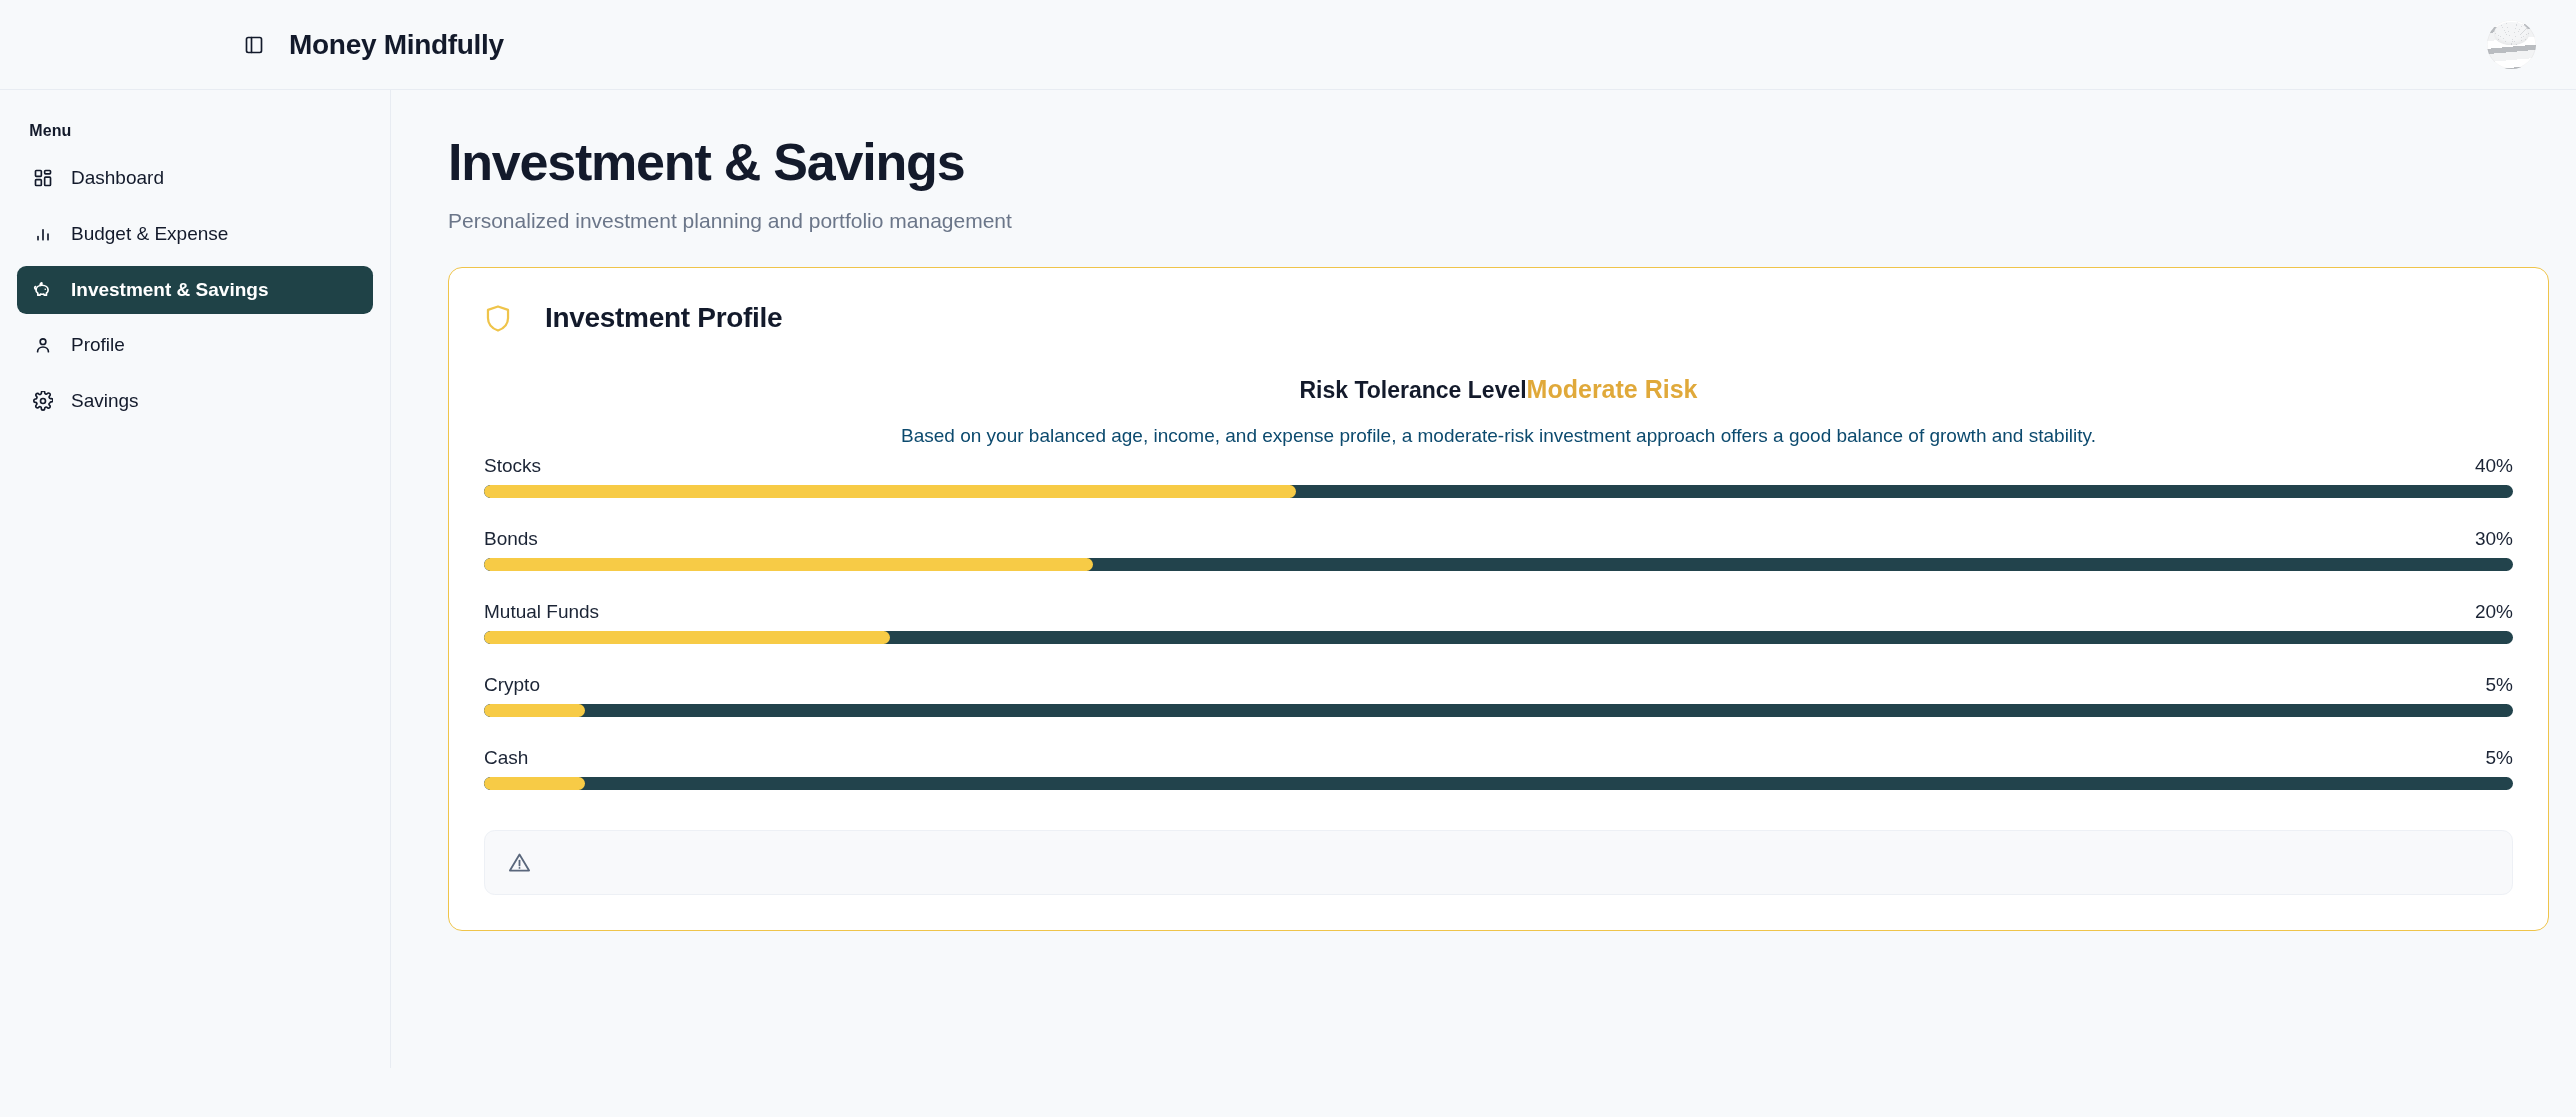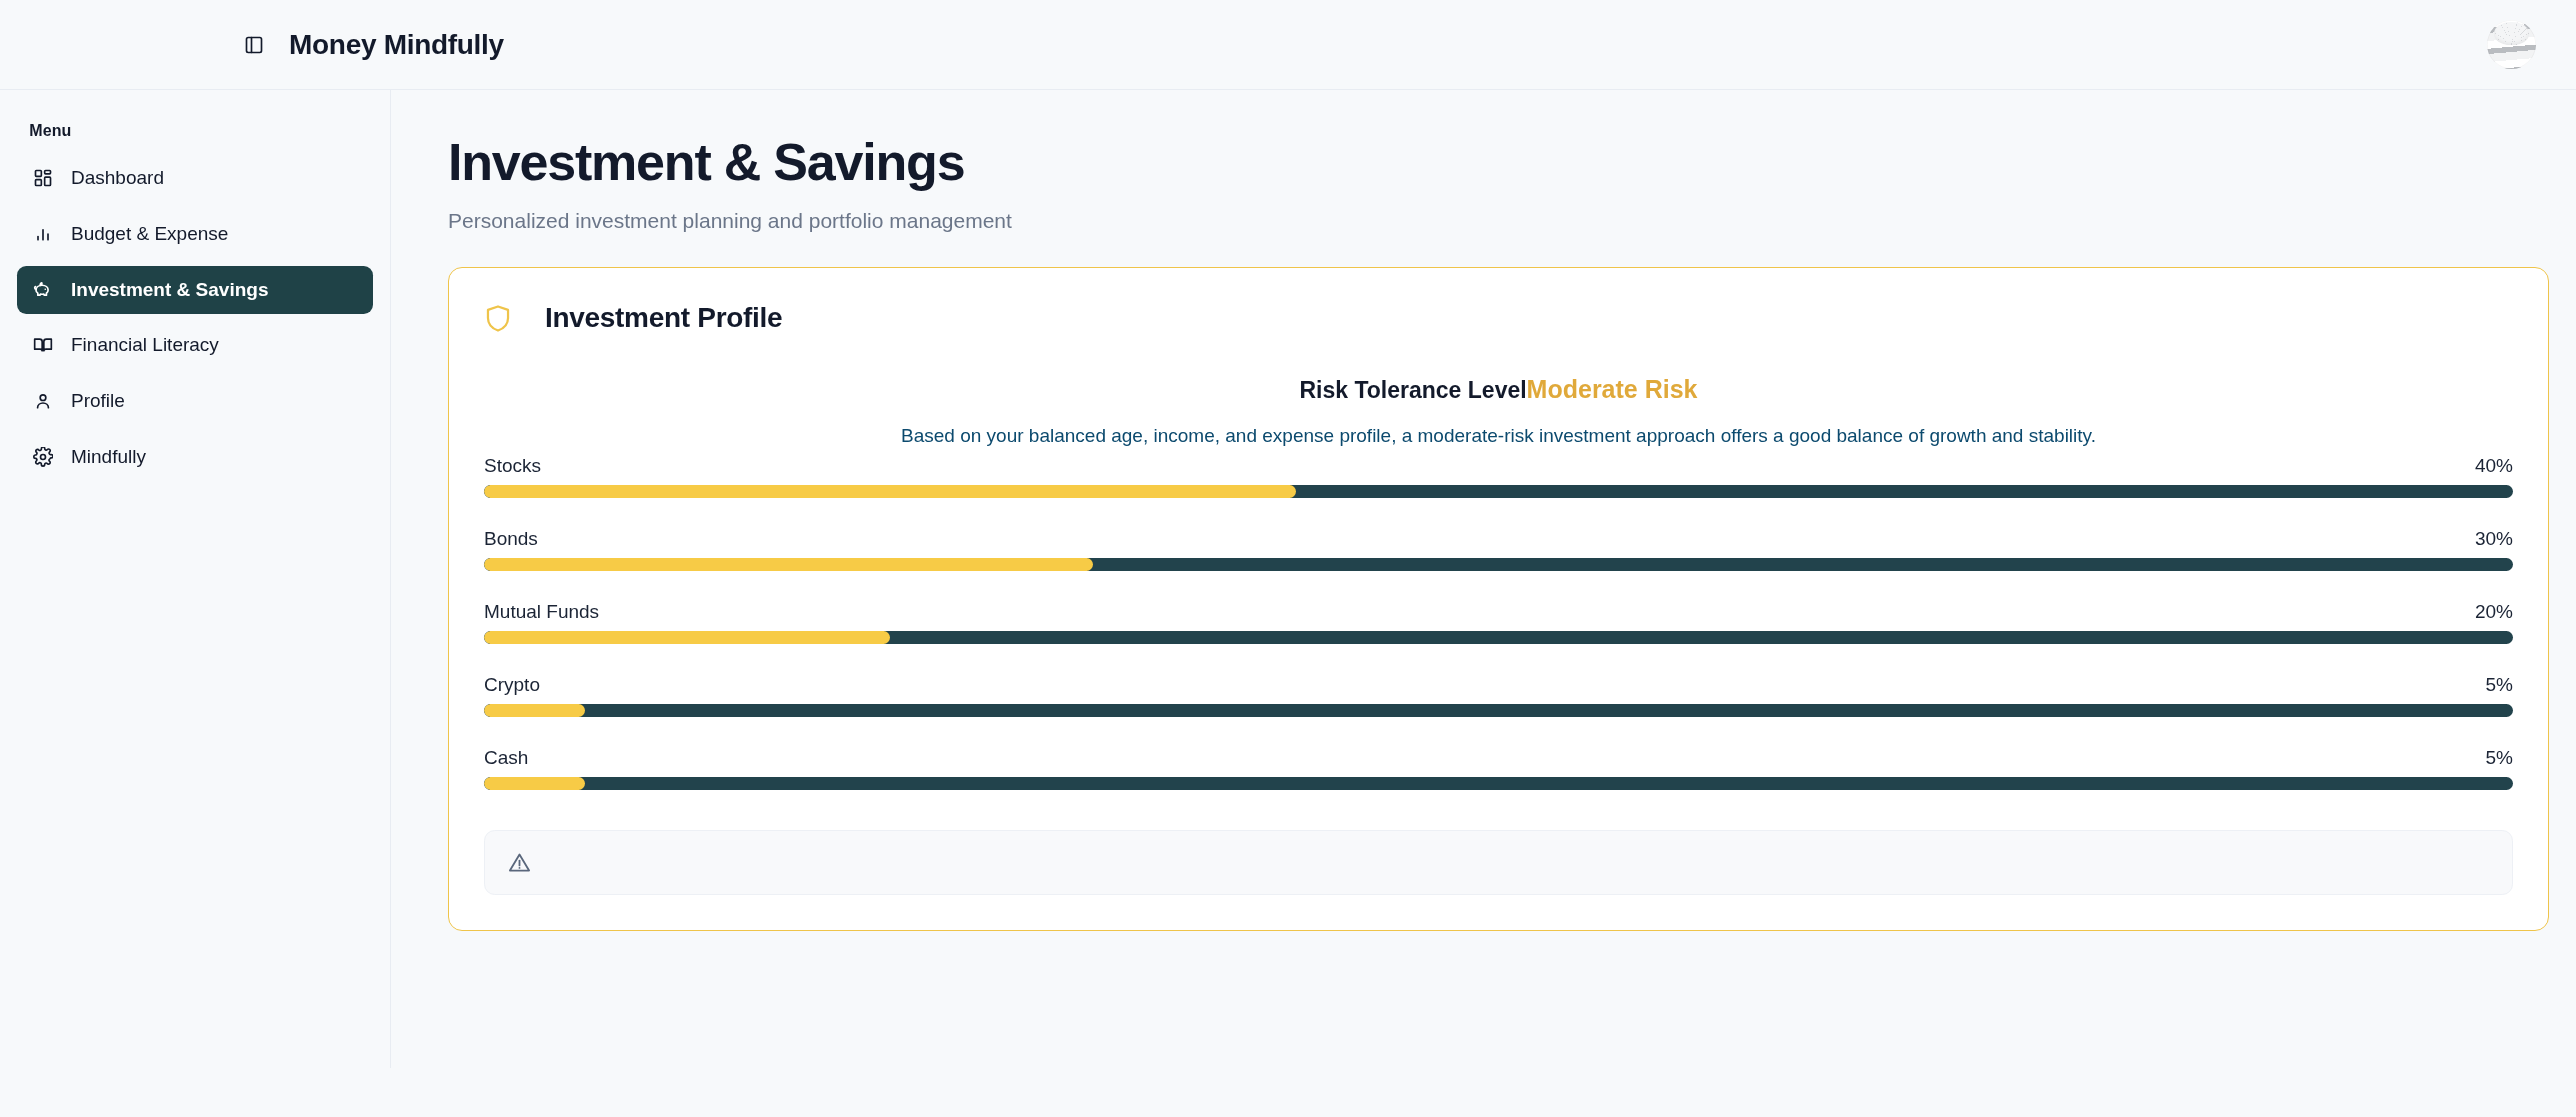--- a/index.html
+++ b/index.html
@@ -319,48 +319,39 @@
             <svg width="21.5" height="21.5" viewBox="0 0 24 24" fill="none" stroke="currentColor" stroke-width="1.9" stroke-linecap="round" stroke-linejoin="round">
               <path d="M4.5 12.5c0-3.2 3-5.5 6.8-5.5 3.9 0 6.7 2.3 6.7 5.2 0 1.5-.7 2.8-1.9 3.7v2.1h-2.4l-.5-1.2a9 9 0 0 1-3.8 0L8.9 18H6.5v-2.2c-1.2-.8-2-2-2-3.3z"></path>
               <path d="M4.6 11.4c-.9 0-1.6-.6-1.6-1.5 0-.6.4-1.2 1-1.4"></path>
               <path d="M9.3 7.2c-.4-1.3.2-2.6 1.6-3 .3.8.2 1.6-.2 2.3"></path>
               <circle cx="14.8" cy="11.4" r="0.9" fill="currentColor" stroke="none"></circle>
             </svg>
           </span>
           <span class="nav-label">Investment &amp; Savings</span>
         </li>
 
-        <li class="nav-item">
-          <span class="nav-icon">
-            <svg width="20" height="20" viewBox="0 0 24 24" fill="none" stroke="currentColor" stroke-width="2" stroke-linecap="round" stroke-linejoin="round">
-              <path d="M2 5h6a3 3 0 0 1 3 3v11a2.5 2.5 0 0 0-2.5-2H2z"></path>
-              <path d="M22 5h-6a3 3 0 0 0-3 3v11a2.5 2.5 0 0 1 2.5-2H22z"></path>
-            </svg>
-          </span>
-          <span class="nav-label">Financial Literacy</span>
-        </li>
 
         <li class="nav-item">
           <span class="nav-icon">
             <svg width="20" height="20" viewBox="0 0 24 24" fill="none" stroke="currentColor" stroke-width="2" stroke-linecap="round" stroke-linejoin="round">
               <circle cx="12" cy="8" r="3.4"></circle>
               <path d="M5.5 20c0-3.3 2.9-5.6 6.5-5.6s6.5 2.3 6.5 5.6"></path>
             </svg>
           </span>
           <span class="nav-label">Profile</span>
         </li>
 
         <li class="nav-item">
           <span class="nav-icon">
             <svg width="20" height="20" viewBox="0 0 24 24" fill="none" stroke="currentColor" stroke-width="2" stroke-linecap="round" stroke-linejoin="round">
               <circle cx="12" cy="12" r="3"></circle>
               <path d="M19.4 15a1.7 1.7 0 0 0 .3 1.9l.1.1a2 2 0 1 1-2.8 2.8l-.1-.1a1.7 1.7 0 0 0-1.9-.3 1.7 1.7 0 0 0-1 1.5V21a2 2 0 1 1-4 0v-.1A1.7 1.7 0 0 0 8.9 19a1.7 1.7 0 0 0-1.9.3l-.1.1a2 2 0 1 1-2.8-2.8l.1-.1a1.7 1.7 0 0 0 .3-1.9 1.7 1.7 0 0 0-1.5-1H3a2 2 0 1 1 0-4h.1A1.7 1.7 0 0 0 4.6 8.4a1.7 1.7 0 0 0-.3-1.9l-.1-.1a2 2 0 1 1 2.8-2.8l.1.1a1.7 1.7 0 0 0 1.9.3h.1a1.7 1.7 0 0 0 1-1.5V2a2 2 0 1 1 4 0v.1a1.7 1.7 0 0 0 1 1.5 1.7 1.7 0 0 0 1.9-.3l.1-.1a2 2 0 1 1 2.8 2.8l-.1.1a1.7 1.7 0 0 0-.3 1.9v.1a1.7 1.7 0 0 0 1.5 1H22a2 2 0 1 1 0 4h-.1a1.7 1.7 0 0 0-1.5 1z"></path>
             </svg>
           </span>
-          <span class="nav-label">Mindfully</span>
+          <span class="nav-label">Savings</span>
         </li>
 
       </ul>
     </nav>
 
     <main class="main">
       <h1 class="page-title">Investment &amp; Savings</h1>
       <div class="page-subtitle">Personalized investment planning and portfolio management</div>
 
       <section class="card">

